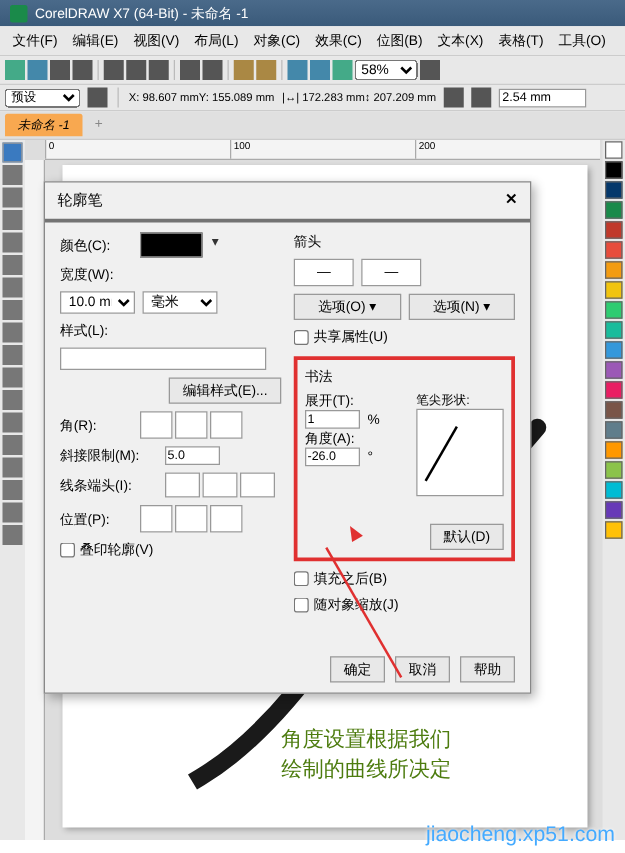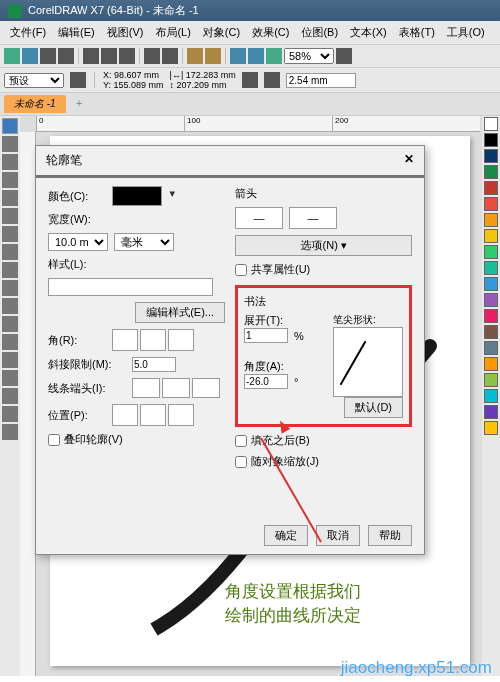--- a/index.html
+++ b/index.html
@@ -8,21 +8,21 @@
 .titlebar .logo { width: 14px; height: 14px; background: #1a8a4a; border-radius: 2px; }
 .menubar { background: #e8e8e8; display: flex; padding: 2px 4px; font-size: 11px; border-bottom: 1px solid #ccc; }
 .menubar span { padding: 2px 6px; cursor: default; }
 .toolbar { background: #e8e8e8; padding: 3px 4px; display: flex; gap: 2px; align-items: center; border-bottom: 1px solid #ccc; flex-wrap: wrap; }
 .tb-ico { width: 16px; height: 16px; background: #888; display: inline-block; }
 .tb-ico.c1 { background: #4a8; } .tb-ico.c2 { background: #48a; } .tb-ico.c3 { background: #a84; } .tb-ico.c4 { background: #555; }
 .tb-sep { width: 1px; height: 16px; background: #bbb; margin: 0 2px; }
 .zoom-sel { font-size: 11px; width: 50px; }
 .propbar { background: #e8e8e8; padding: 2px 4px; display: flex; gap: 6px; align-items: center; border-bottom: 1px solid #ccc; font-size: 10px; }
 .prop-sel { font-size: 10px; width: 60px; }
-.coord-box { display: flex; flex-direction: column; font-size: 9px; }
+.coord-box { display: flex; flex-direction: row; font-size: 9px; }
 .spin { width: 70px; font-size: 10px; border: 1px solid #999; padding: 1px 2px; }
 .tabs { background: #e0e0e0; padding: 2px 4px; display: flex; gap: 4px; border-bottom: 1px solid #ccc; font-style: italic; }
 .tab { background: #f8a850; padding: 2px 10px; font-size: 10px; border-radius: 2px 2px 0 0; }
 .tab-add { padding: 2px 6px; color: #888; }
 .workspace { position: relative; height: 560px; background: #f0f0f0; display: flex; }
 .toolbox { width: 20px; background: #e8e8e8; display: flex; flex-direction: column; gap: 2px; padding: 2px; }
 .tool-ico { width: 16px; height: 16px; background: #777; }
 .tool-ico.sel { background: #3a7ac0; }
 .canvas-area { flex: 1; position: relative; background: #ddd; overflow: hidden; }
 .ruler-h { position: absolute; top: 0; left: 16px; right: 20px; height: 16px; background: #f4f4f4; border-bottom: 1px solid #aaa; font-size: 8px; display: flex; }
@@ -258,50 +258,51 @@
       <span>箭头</span>
       <div class="dlg-row">
         <div class="arrow-box">
             <span>—</span>
           </div>
         <div class="arrow-box">
             <span>—</span>
           </div>
       </div>
       <div class="dlg-row">
+        <button class="btn" style="flex:1"><span>选项(O)</span> ▾</button>
         <button class="btn" style="flex:1"><span>选项(N)</span> ▾</button>
       </div>
       <label class="chk">
           <input type="checkbox" style="">
           <span>共享属性(U)</span>
         </label>
 
       <div class="highlight-box">
         <span>书法</span>
         <div class="dlg-row" style="align-items:flex-start;margin-top:4px">
           <div style="flex:1">
             <div><span>展开(T):</span></div>
             <div class="dlg-row">
                 <input class="spin-sm" value="1" style="">
                 <span>%</span>
               </div>
-            <div style="margin-top:16px"><span>角度(A):</span></div>
+            <div style="margin-top:0"><span>角度(A):</span></div>
             <div class="dlg-row">
                 <input class="spin-sm" value="-26.0" style="">
                 <span>°</span>
               </div>
           </div>
           <div>
             <div style="font-size:10px">笔尖形状:</div>
             <div class="nib-preview">
                 <div class="nib-line"></div>
               </div>
           </div>
         </div>
-        <div style="text-align:right;margin-top:0"><button class="btn">默认(D)</button></div>
+        <div style="text-align:right;margin-top:22px"><button class="btn">默认(D)</button></div>
       </div>
 
       <label class="chk">
           <input type="checkbox" style="">
           <span>填充之后(B)</span>
         </label>
       <label class="chk">
           <input type="checkbox" style="">
           <span>随对象缩放(J)</span>
         </label>

